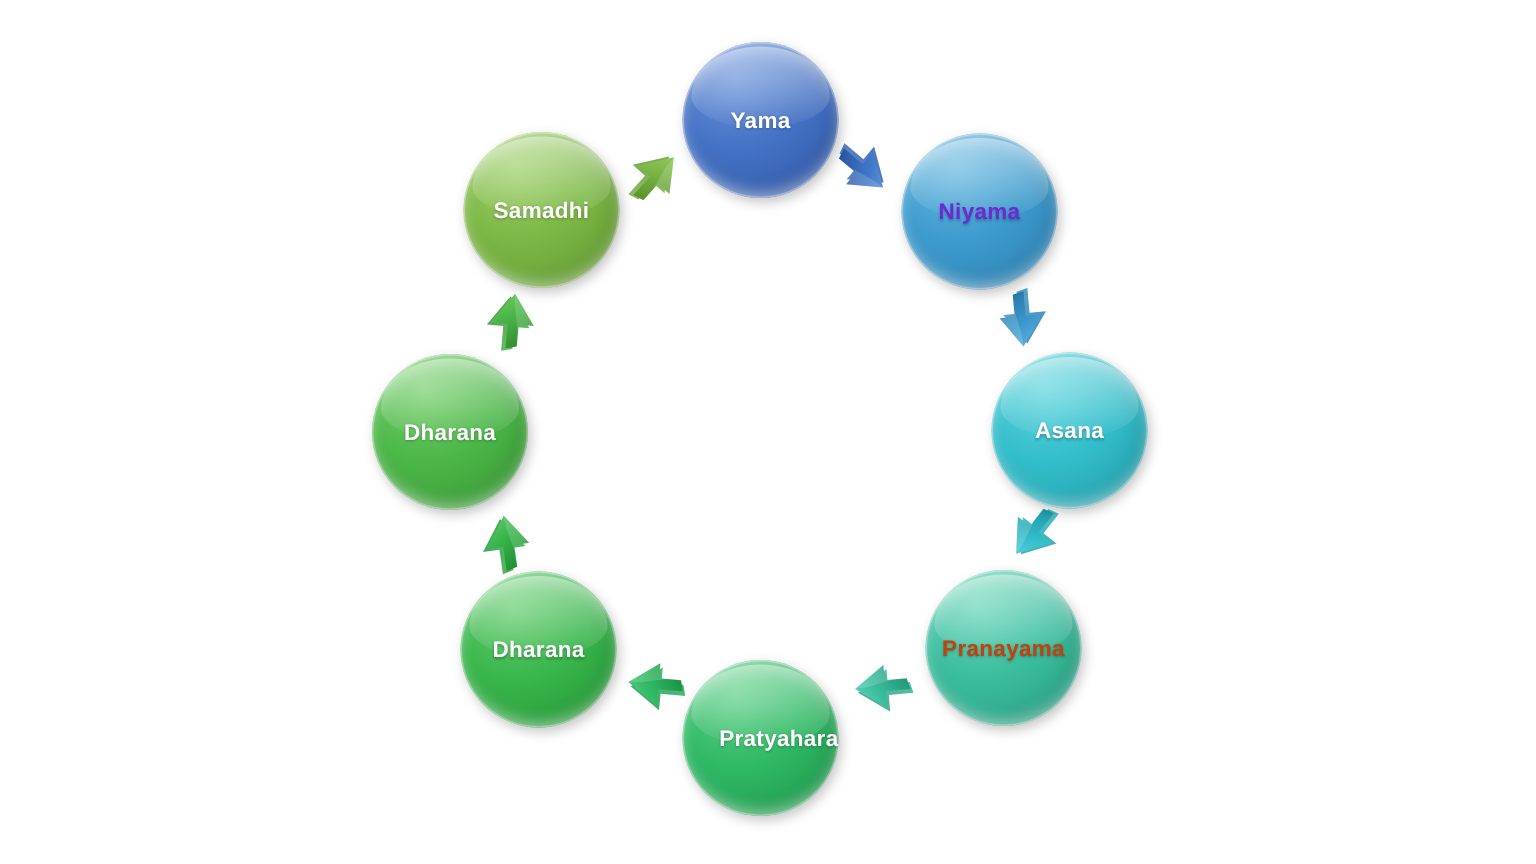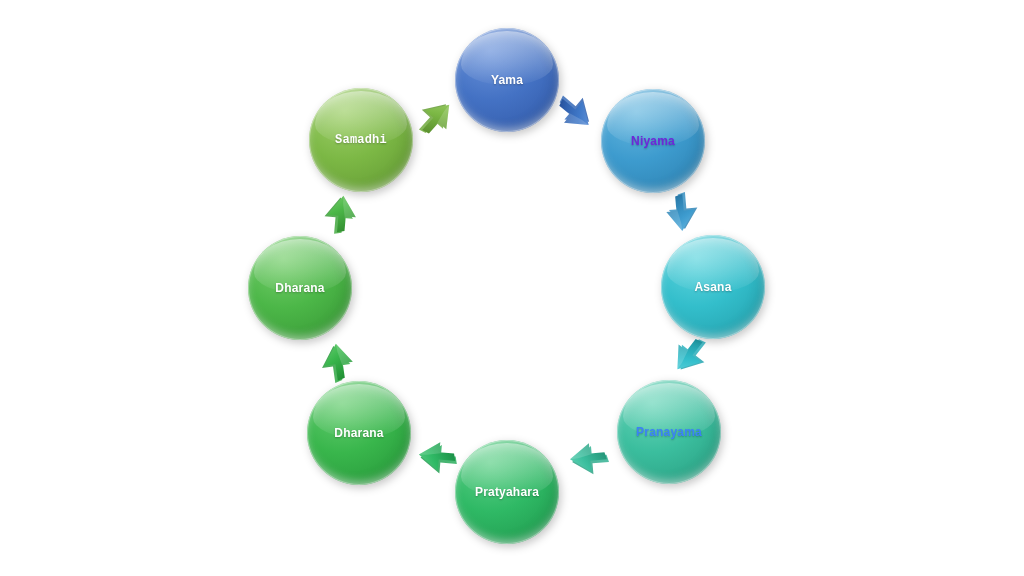--- a/index.html
+++ b/index.html
@@ -36,21 +36,21 @@
                inset 0 9px 14px -8px rgba(255,255,255,.75),
                inset -6px -4px 16px -6px rgba(0,0,0,.18);
     pointer-events:none;
   }
   .node .rim{
     position:absolute;inset:-3px;border-radius:50%;
     pointer-events:none;
   }
   .node .label{
     position:relative;z-index:5;
-    color:#ffffff;font-weight:bold;font-size:12px;
+    color:#ffffff;font-weight:bold;font-size:15px;
     letter-spacing:.2px;
     text-shadow:0 1px 2px rgba(0,0,0,.28);
     white-space:nowrap;
   }
 
   
   .arrow{position:absolute;width:46px;height:46px;}
   .arrow svg{display:block;width:100%;height:100%;overflow:visible;}
 </style>
 </head>
@@ -231,36 +231,36 @@
         <span class="label" style="color: #6d28d9;">Niyama</span>
       </div>
       <div class="node" style="left: 661px; top: 235px; width: 104px; height: 104px; filter: drop-shadow(rgba(0, 0, 0, 0.22) 2px 3px 4px);">
         <div class="sphere" style="background: radial-gradient(circle at 34% 22%, rgb(98, 214, 223) 0%, rgb(51, 190, 203) 46%, rgb(33, 154, 166) 100%); box-shadow: rgba(255, 255, 255, 0.35) 0px 0px 0px 1px inset;"></div>
         <div class="rim" style="background: radial-gradient(circle, rgba(255, 255, 255, 0) 93%, rgba(98, 214, 223, 0.333) 96%, rgba(255, 255, 255, 0) 100%);"></div>
         <span class="label" style="color: rgb(255, 255, 255);">Asana</span>
       </div>
       <div class="node" style="left: 617px; top: 380px; width: 104px; height: 104px; filter: drop-shadow(rgba(0, 0, 0, 0.22) 2px 3px 4px);">
         <div class="sphere" style="background: radial-gradient(circle at 34% 22%, rgb(107, 214, 186) 0%, rgb(59, 190, 158) 46%, rgb(38, 153, 124) 100%); box-shadow: rgba(255, 255, 255, 0.35) 0px 0px 0px 1px inset;"></div>
         <div class="rim" style="background: radial-gradient(circle, rgba(255, 255, 255, 0) 93%, rgba(107, 214, 186, 0.333) 96%, rgba(255, 255, 255, 0) 100%);"></div>
-        <span class="label" style="color: #3b82f6;">Pranayama</span>
-      </div>
-      <div class="node" style="left: 455px; top: 440px; width: 104px; height: 104px; filter: drop-shadow(rgba(0, 0, 0, 0.22) 2px 3px 4px);">
+        <span class="label" style="color: #c2410c;">Pranayama</span>
+      </div>
+      <div class="node" style="left: 455px; top: 440px; width: 104px; height: 104px; filter: drop-shadow(rgba(0, 0, 0, 0.22) 2px 3px 4px); justify-content: flex-end;">
         <div class="sphere" style="background: radial-gradient(circle at 34% 22%, rgb(95, 208, 137) 0%, rgb(47, 185, 101) 46%, rgb(29, 147, 73) 100%); box-shadow: rgba(255, 255, 255, 0.35) 0px 0px 0px 1px inset;"></div>
         <div class="rim" style="background: radial-gradient(circle, rgba(255, 255, 255, 0) 93%, rgba(95, 208, 137, 0.333) 96%, rgba(255, 255, 255, 0) 100%);"></div>
         <span class="label" style="color: rgb(255, 255, 255);">Pratyahara</span>
       </div>
       <div class="node" style="left: 307px; top: 381px; width: 104px; height: 104px; filter: drop-shadow(rgba(0, 0, 0, 0.22) 2px 3px 4px);">
         <div class="sphere" style="background: radial-gradient(circle at 34% 22%, rgb(104, 206, 114) 0%, rgb(57, 182, 76) 46%, rgb(35, 146, 54) 100%); box-shadow: rgba(255, 255, 255, 0.35) 0px 0px 0px 1px inset;"></div>
         <div class="rim" style="background: radial-gradient(circle, rgba(255, 255, 255, 0) 93%, rgba(104, 206, 114, 0.333) 96%, rgba(255, 255, 255, 0) 100%);"></div>
         <span class="label" style="color: rgb(255, 255, 255);">Dharana</span>
       </div>
       <div class="node" style="left: 248px; top: 236px; width: 104px; height: 104px; filter: drop-shadow(rgba(0, 0, 0, 0.22) 2px 3px 4px);">
         <div class="sphere" style="background: radial-gradient(circle at 34% 22%, rgb(120, 207, 110) 0%, rgb(76, 183, 72) 46%, rgb(52, 146, 50) 100%); box-shadow: rgba(255, 255, 255, 0.35) 0px 0px 0px 1px inset;"></div>
         <div class="rim" style="background: radial-gradient(circle, rgba(255, 255, 255, 0) 93%, rgba(120, 207, 110, 0.333) 96%, rgba(255, 255, 255, 0) 100%);"></div>
         <span class="label" style="color: rgb(255, 255, 255);">Dharana</span>
       </div>
       <div class="node" style="left: 309px; top: 88px; width: 104px; height: 104px; filter: drop-shadow(rgba(0, 0, 0, 0.22) 2px 3px 4px);">
         <div class="sphere" style="background: radial-gradient(circle at 34% 22%, rgb(160, 208, 108) 0%, rgb(124, 184, 69) 46%, rgb(94, 148, 48) 100%); box-shadow: rgba(255, 255, 255, 0.35) 0px 0px 0px 1px inset;"></div>
         <div class="rim" style="background: radial-gradient(circle, rgba(255, 255, 255, 0) 93%, rgba(160, 208, 108, 0.333) 96%, rgba(255, 255, 255, 0) 100%);"></div>
-        <span class="label" style="color: rgb(255, 255, 255); font-family: Liberation Mono, monospace;">Samadhi</span>
+        <span class="label" style="color: rgb(255, 255, 255);">Samadhi</span>
       </div>
     </div>
 </div>
 
 </body></html>

